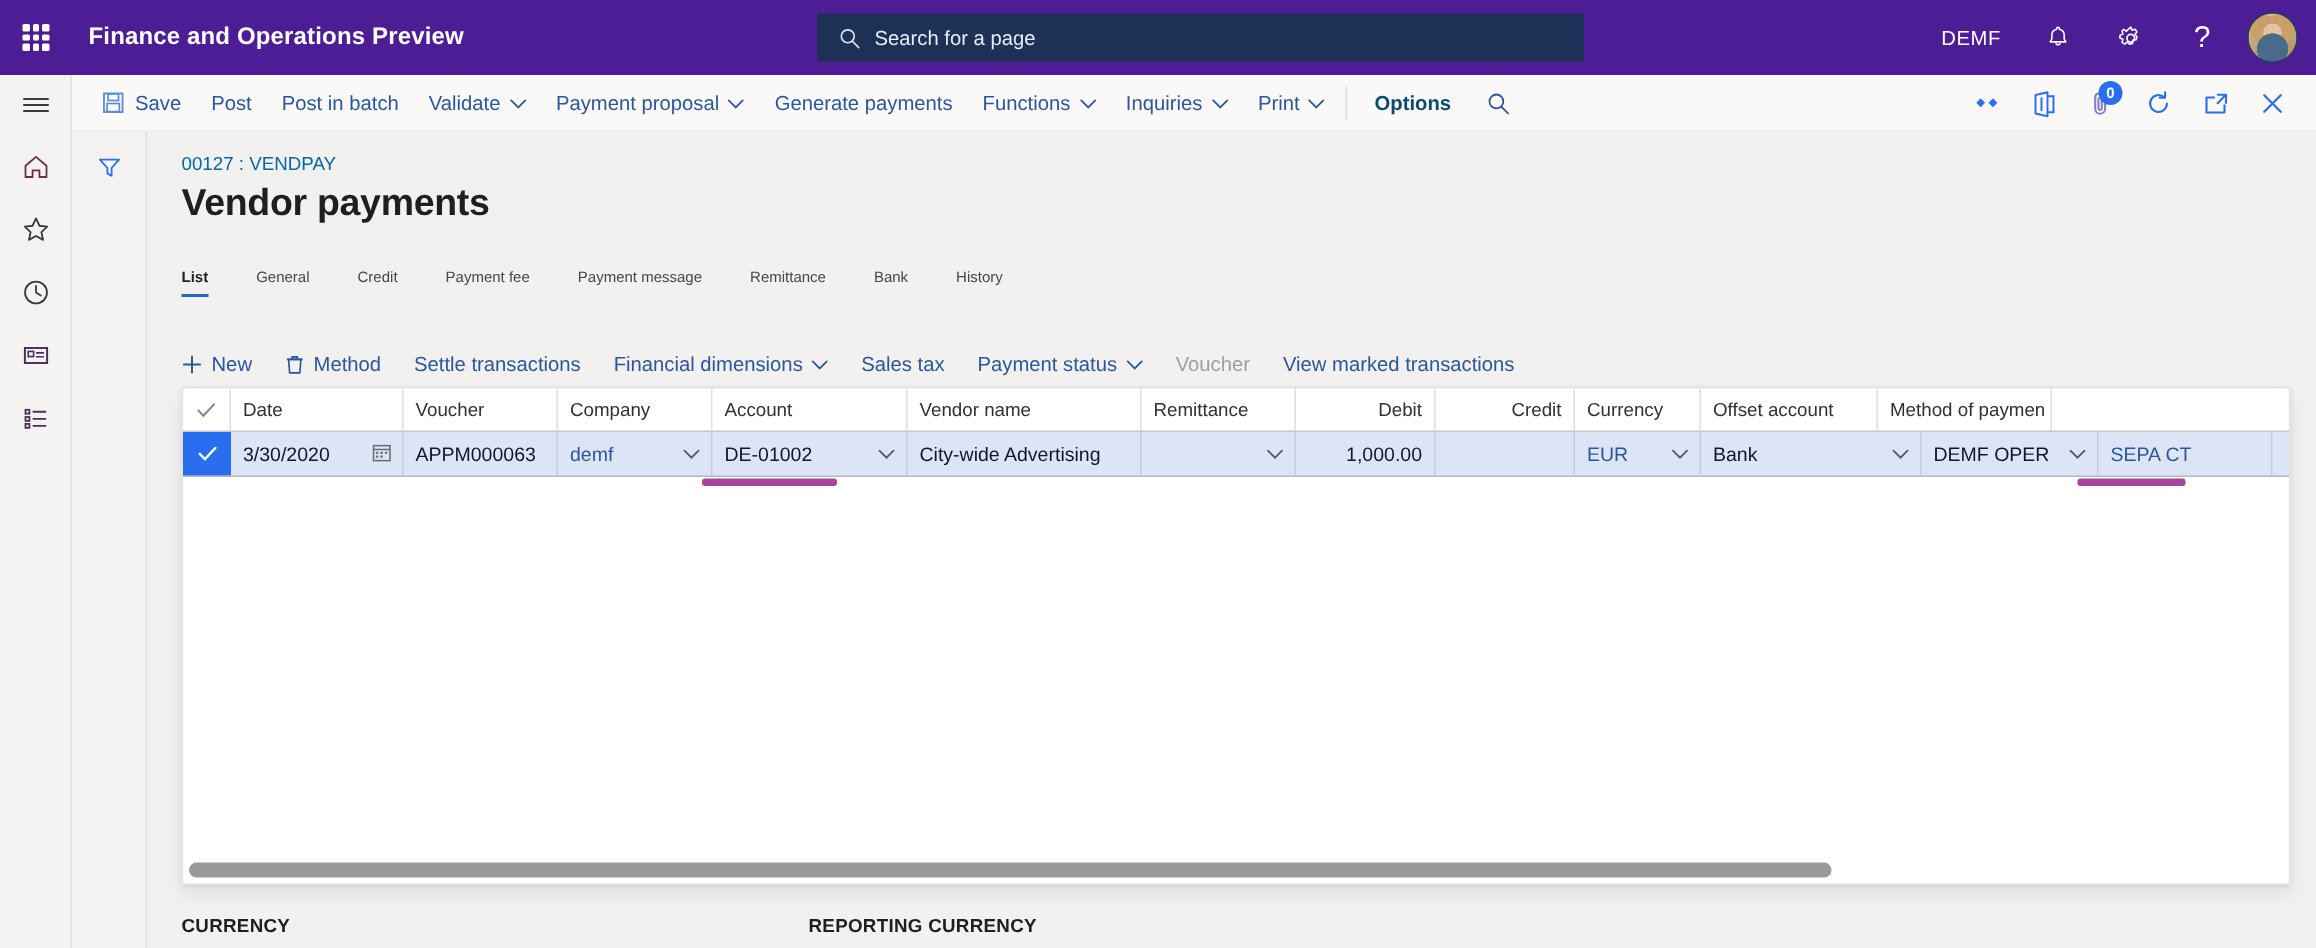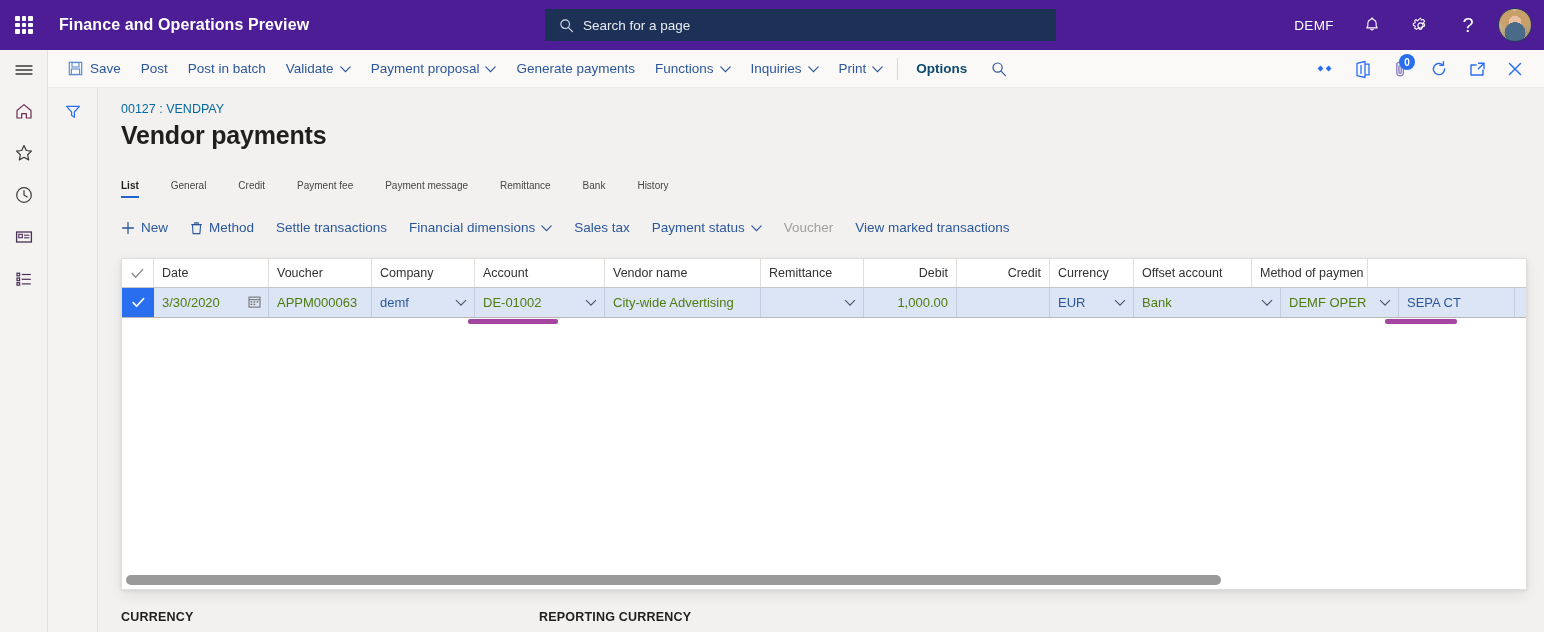--- a/index.html
+++ b/index.html
@@ -169,21 +169,21 @@
   }
   .tab.active { color: #201f1e; font-weight: bold; }
   .tab.active:after {
     content: ""; position: absolute; left: 0; right: 0; bottom: 0;
     height: 2px; background: #2266cc;
   }
 
   
   #grid-toolbar {
     position: absolute; left: 23px; top: 132px;
-    display: flex; align-items: flex-start; height: 30px;
+    display: flex; align-items: flex-end; height: 30px;
   }
   .gcmd {
     display: flex; align-items: center;
     color: #2b579a; font-size: 13.5px;
     margin-right: 22px; white-space: nowrap; cursor: pointer;
   }
   .gcmd.disabled { color: #a19f9d; cursor: default; }
   .gcmd .lead { margin-right: 6px; display: flex; }
   .gcmd .chev { margin-left: 6px; }
 
@@ -210,21 +210,21 @@
     white-space: nowrap; overflow: hidden;
     cursor: pointer;
   }
   .gh.num { justify-content: flex-end; }
   .grid-row {
     display: flex; height: 30px;
     background: #dce5f5;
     border-bottom: 1px solid #b9b7b4;
   }
   .gc {
-    font-size: 13px; color: #4d7c0f;
+    font-size: 13px; color: #0f172a;
     display: flex; align-items: center;
     padding: 0 8px;
     border-right: 1px solid #c3cde0;
     white-space: nowrap; overflow: hidden;
     position: relative;
   }
   .gc.num { justify-content: flex-end; }
   .gc.link { color: #2b579a; }
   .gc .dd {
     position: absolute; right: 7px; top: 50%;

